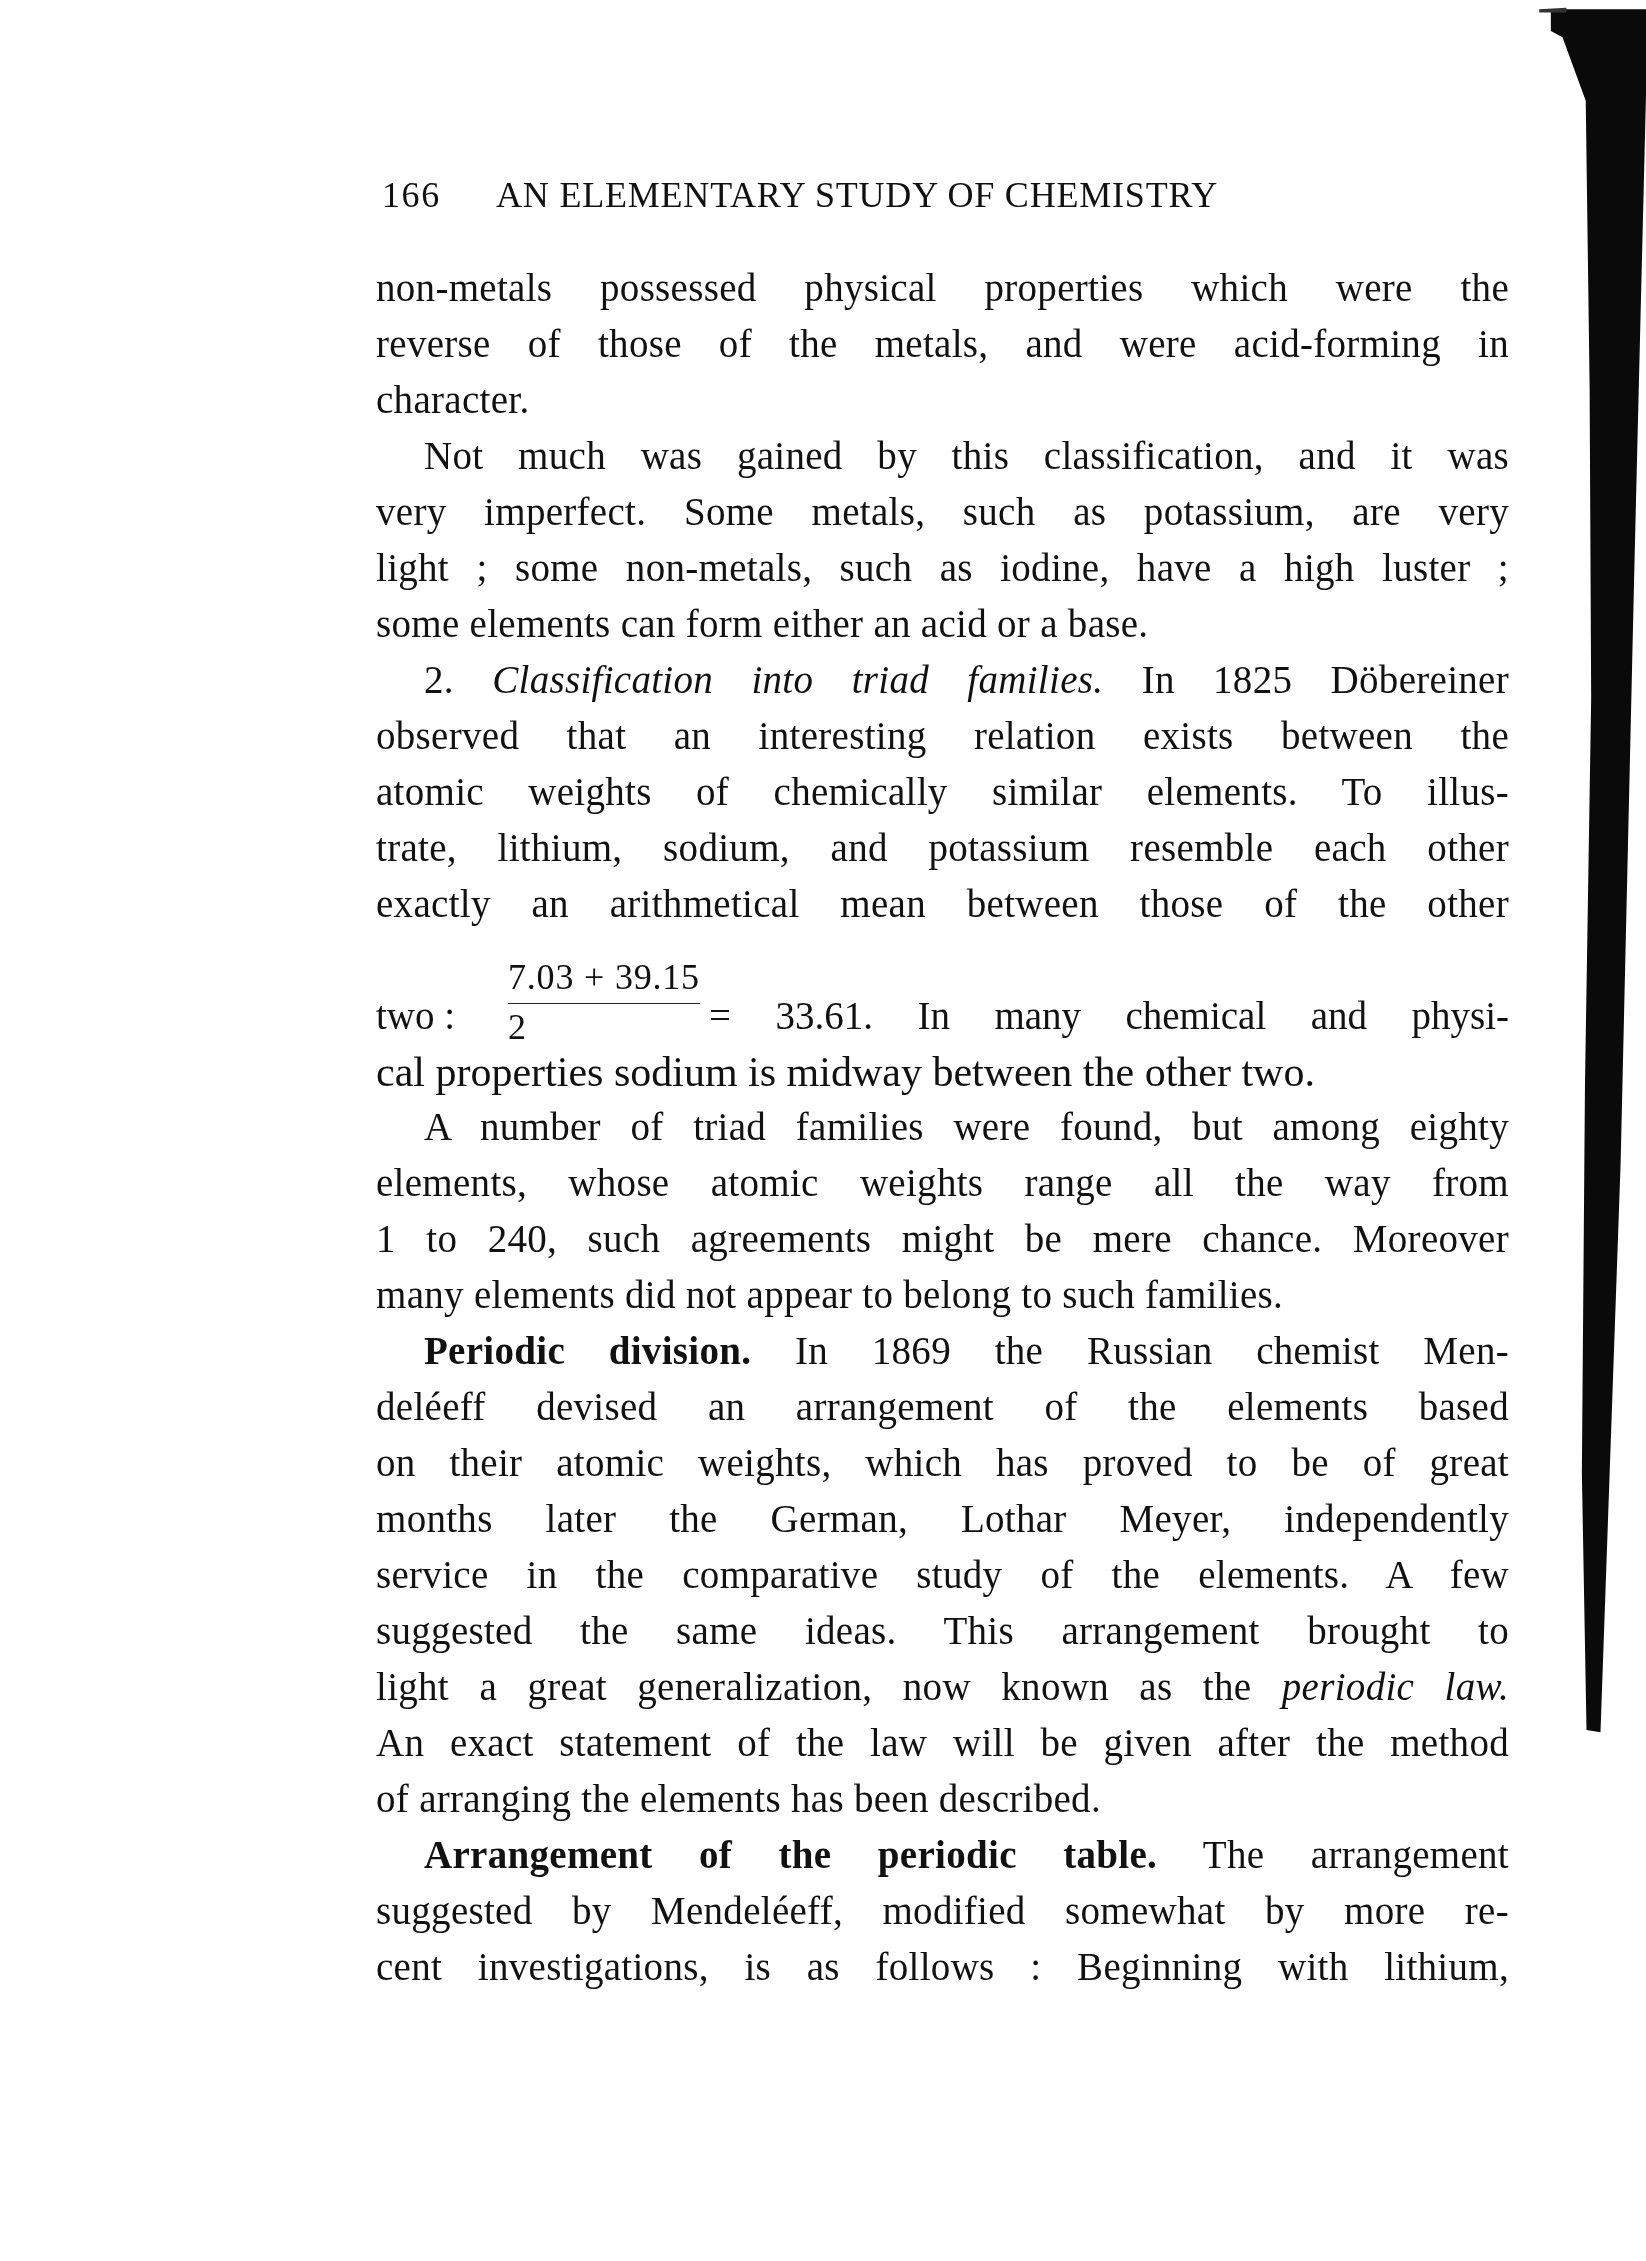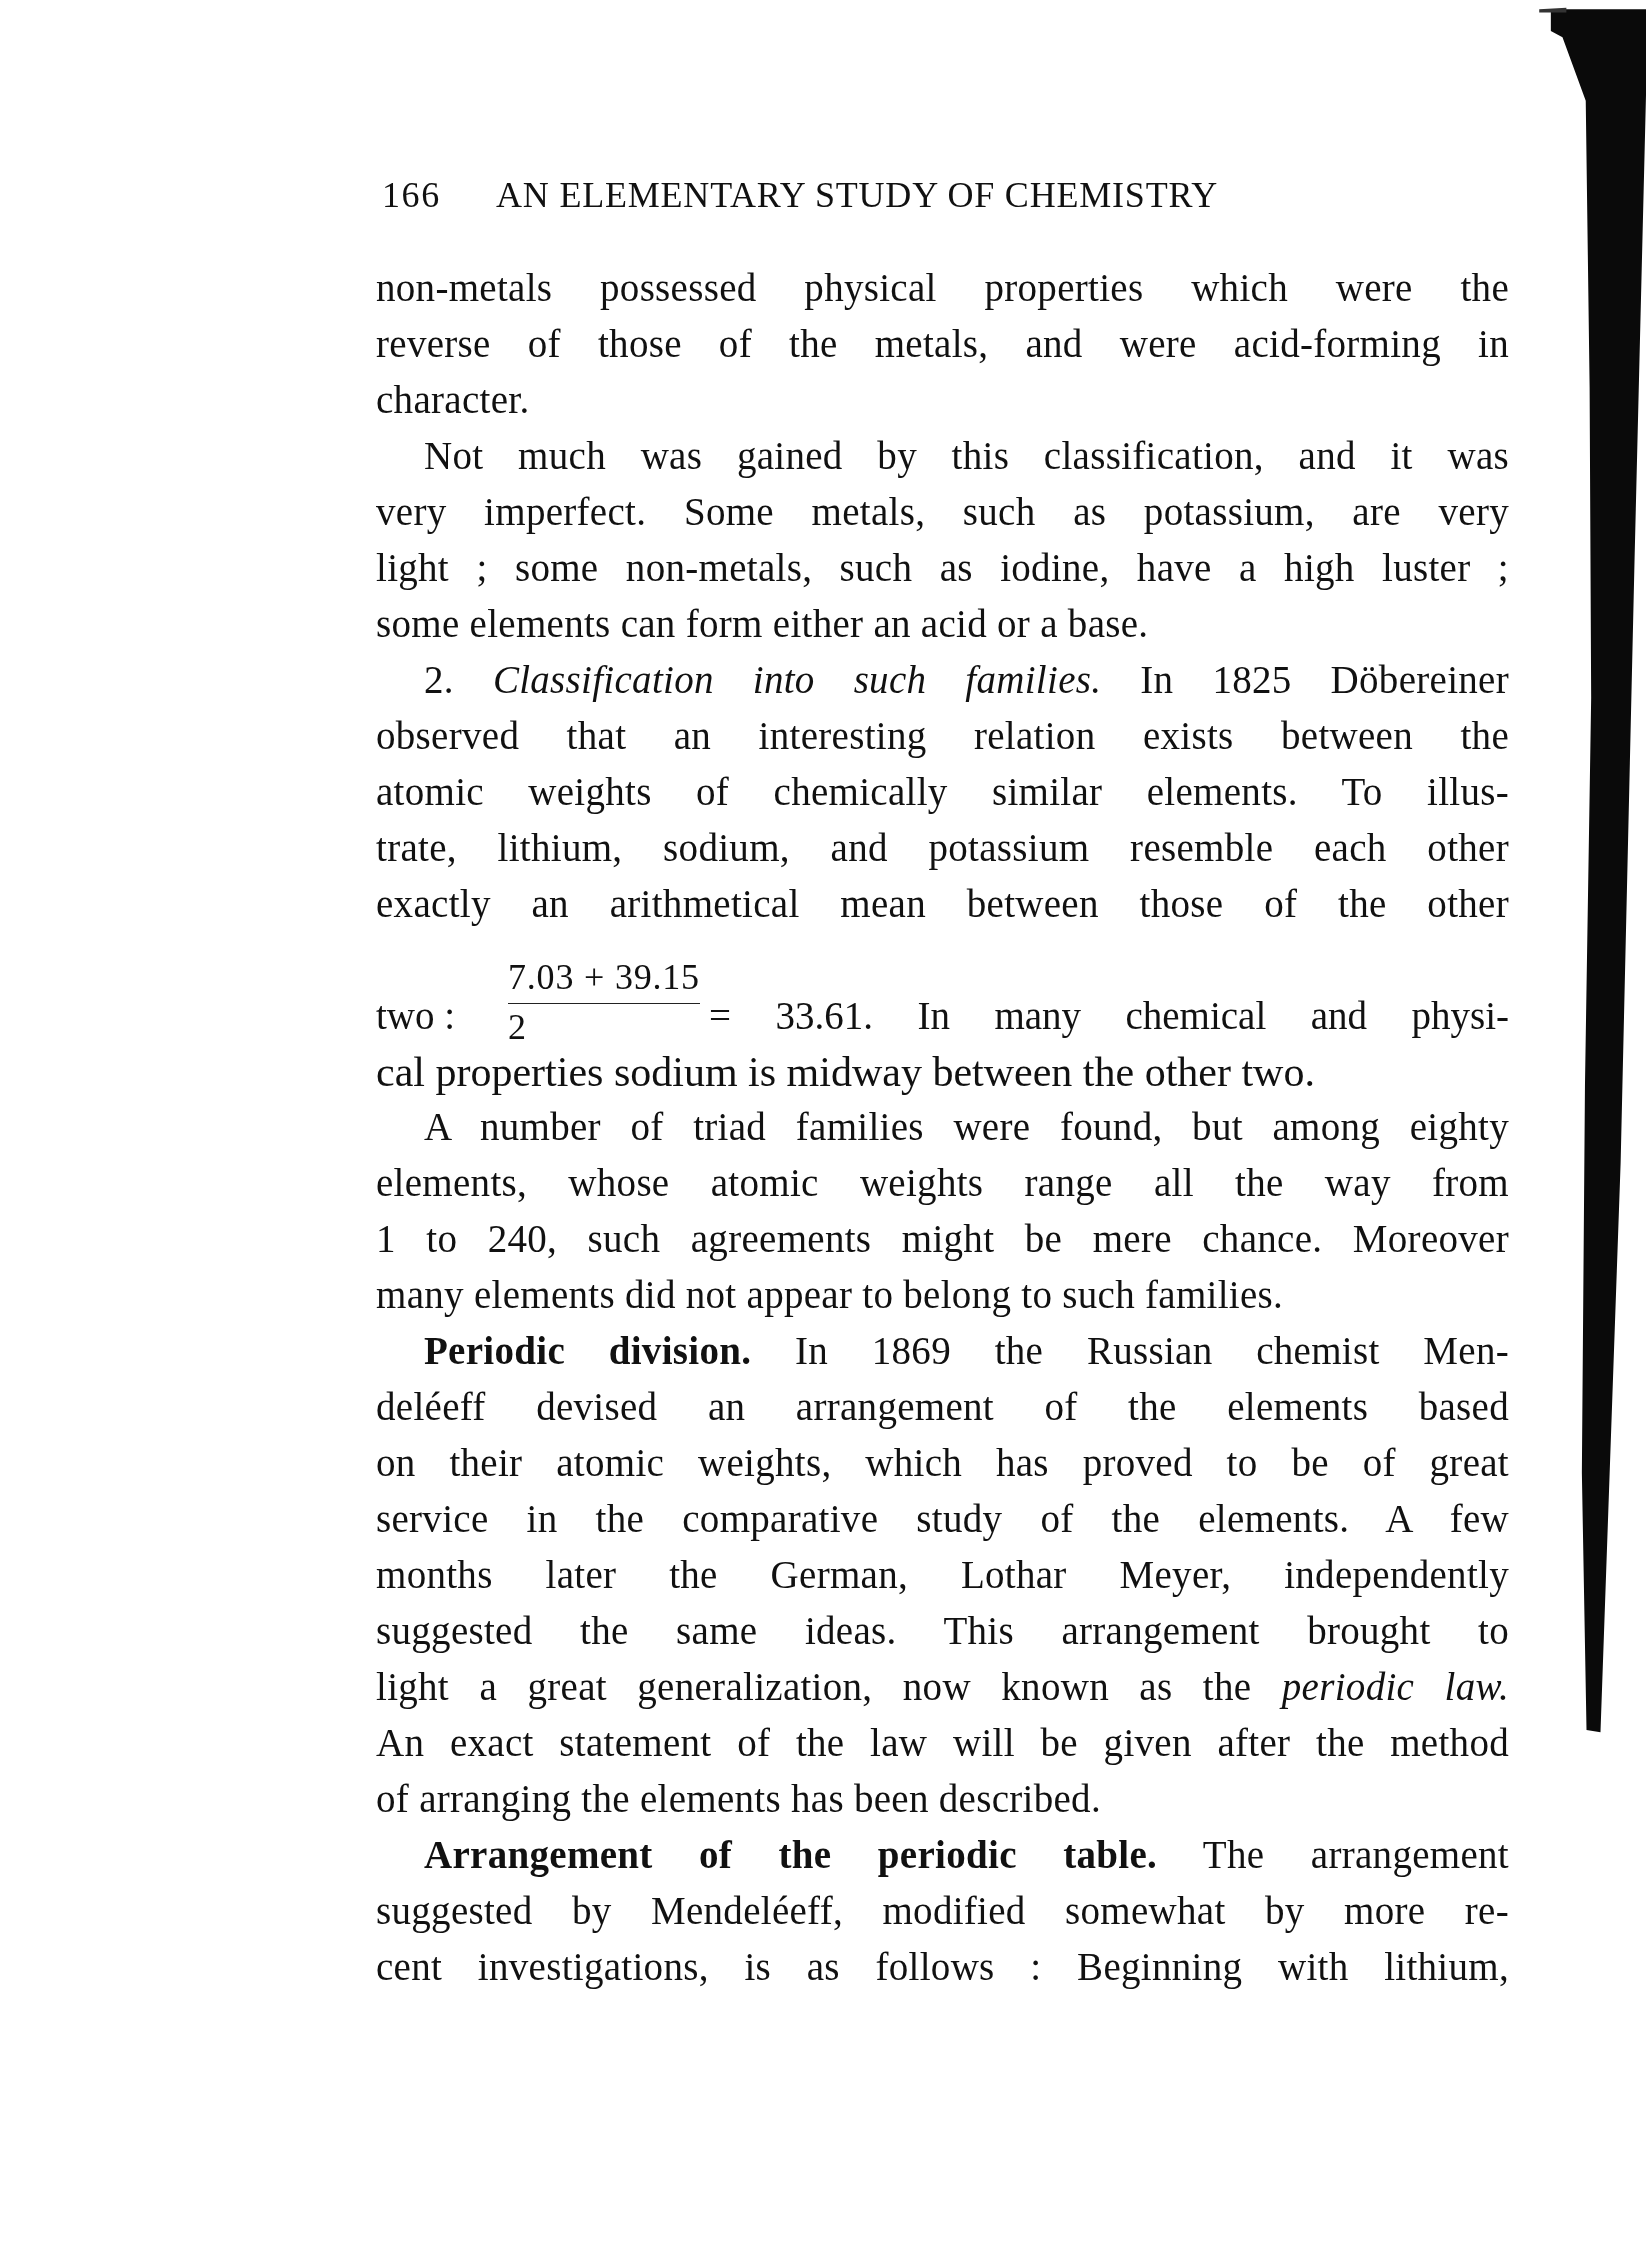--- a/index.html
+++ b/index.html
@@ -40,21 +40,21 @@
   </div>
 
   <div class="body">
     <div class="line">non-metals possessed physical properties which were the</div>
     <div class="line">reverse of those of the metals, and were acid-forming in</div>
     <div class="line last">character.</div>
     <div class="line indent">Not much was gained by this classification, and it was</div>
     <div class="line">very imperfect.  Some metals, such as potassium, are very</div>
     <div class="line">light ; some non-metals, such as iodine, have a high luster ;</div>
     <div class="line last">some elements can form either an acid or a base.</div>
-    <div class="line indent"><span>2.</span> <span class="it">Classification into such families.</span> <span>In 1825 Döbereiner</span></div>
+    <div class="line indent"><span>2.</span> <span class="it">Classification into triad families.</span> <span>In 1825 Döbereiner</span></div>
     <div class="line">observed that an interesting relation exists between the</div>
     <div class="line">atomic weights of chemically similar elements.  To illus-</div>
     <div class="line">trate, lithium, sodium, and potassium resemble each other</div>
     <div class="line">exactly an arithmetical mean between those of the other</div>
 
     <div class="formula">
       <span class="lead">two :</span>
       <span class="frac">
         <span class="num">7.03 + 39.15</span>
         <span class="bar"></span>
@@ -64,22 +64,22 @@
       <span class="cont">cal properties sodium is midway between the other two.</span>
     </div>
 
     <div class="line indent">A number of triad families were found, but among eighty</div>
     <div class="line">elements, whose atomic weights range all the way from</div>
     <div class="line">1 to 240, such agreements might be mere chance.  Moreover</div>
     <div class="line last">many elements did not appear to belong to such families.</div>
     <div class="line indent"><span class="b">Periodic division.</span> <span>In 1869 the Russian chemist Men-</span></div>
     <div class="line">deléeff devised an arrangement of the elements based</div>
     <div class="line">on their atomic weights, which has proved to be of great</div>
+    <div class="line">months later the German, Lothar Meyer, independently</div>
     <div class="line">service in the comparative study of the elements.  A few</div>
-    <div class="line">months later the German, Lothar Meyer, independently</div>
     <div class="line">suggested the same ideas.  This arrangement brought to</div>
     <div class="line"><span>light a great generalization, now known as the</span> <span class="it">periodic law.</span></div>
     <div class="line">An exact statement of the law will be given after the method</div>
     <div class="line last">of arranging the elements has been described.</div>
     <div class="line indent"><span class="b">Arrangement of the periodic table.</span> <span>The arrangement</span></div>
     <div class="line">suggested by Mendeléeff, modified somewhat by more re-</div>
     <div class="line">cent investigations, is as follows : Beginning with lithium,</div>
   </div>
 </div>
 

